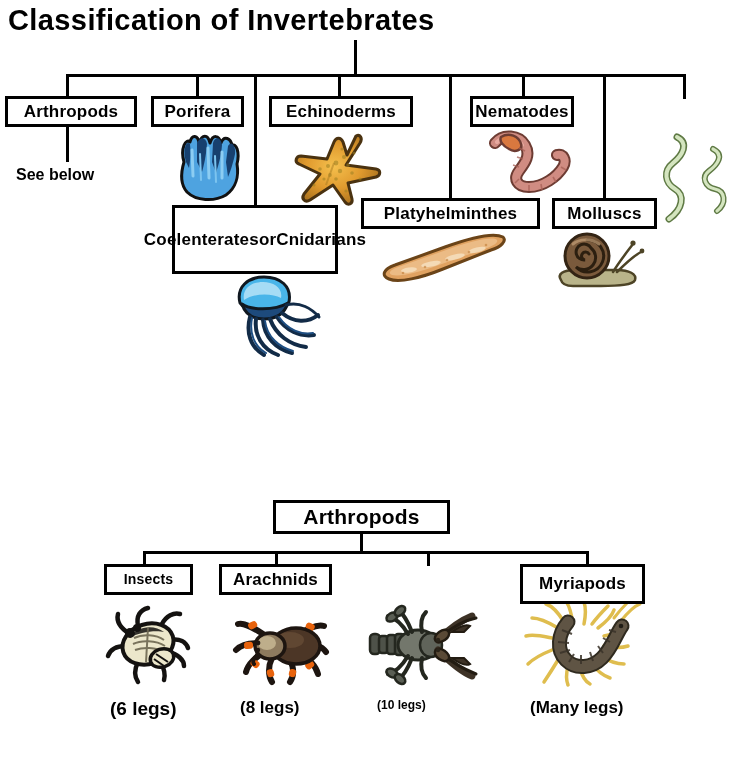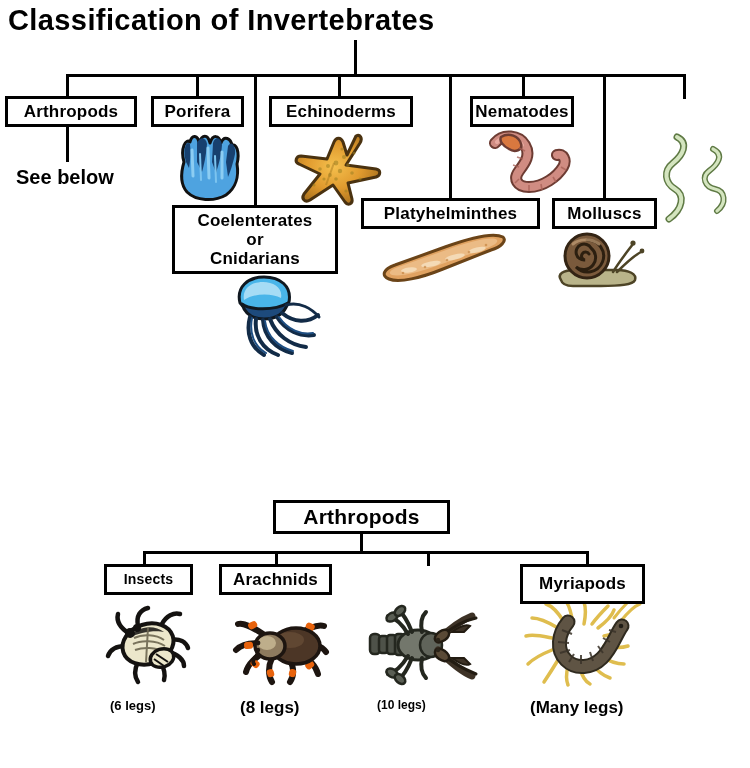--- a/index.html
+++ b/index.html
@@ -100,25 +100,25 @@
 
   <div class="node" style="left:269px; top:96px; width:144px; height:31px; font-size:17px;">
     <span>Echinoderms</span>
   </div>
 
   <div class="node" style="left:470px; top:96px; width:104px; height:31px; font-size:17px;">
     <span>Nematodes</span>
   </div>
 
 
-  <div class="txt" style="left:16px; top:166px; font-size:20px;">
+  <div class="txt" style="left:16px; top:166px; font-size:16px;">
     <span>See below</span>
   </div>
 
-  <div class="node multiline" style="left:172px; top:205px; width:166px; height:69px; font-size:17px; flex-direction:column; justify-content:center;">
+  <div class="node multiline" style="left:172px; top:205px; width:166px; height:69px; font-size:17px; flex-direction:row; justify-content:center;">
     <span>Coelenterates</span>
     <span>or</span>
     <span>Cnidarians</span>
   </div>
 
   <div class="node" style="left:361px; top:198px; width:179px; height:31px; font-size:17px;">
     <span>Platyhelminthes</span>
   </div>
 
   <div class="node" style="left:552px; top:198px; width:105px; height:31px; font-size:17px;">
@@ -422,21 +422,21 @@
           <path d="M57 64 L57 55"></path>
           <path d="M69 61 L66 52"></path>
         <path d="M79 53 L74 46"></path>
           <path d="M86 42 L79 38"></path>
           <path d="M92 32 L85 30"></path>
       </g>
       <circle cx="97" cy="26" r="2.3" fill="#201c15"></circle>
     </svg>
   </div>
 
-  <div class="txt" style="left:110px; top:698px; font-size:13px;">
+  <div class="txt" style="left:110px; top:698px; font-size:19px;">
     <span>(6 legs)</span>
   </div>
   <div class="txt" style="left:240px; top:698px; font-size:17px;">
     <span>(8 legs)</span>
   </div>
   <div class="txt" style="left:377px; top:698px; font-size:12px;">
     <span>(10 legs)</span>
   </div>
   <div class="txt" style="left:530px; top:698px; font-size:17px;">
     <span>(Many legs)</span>

